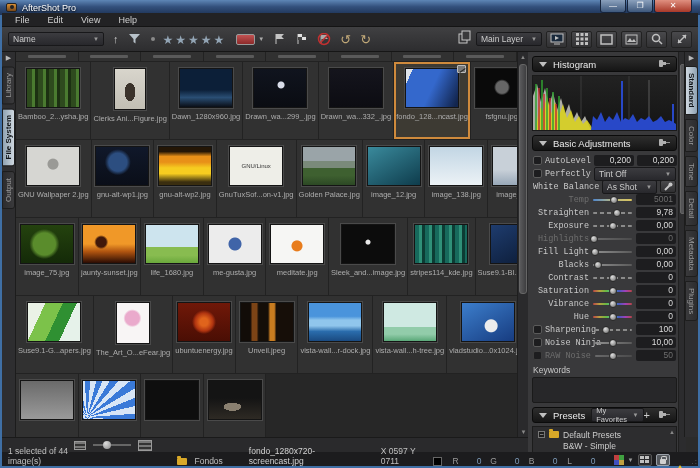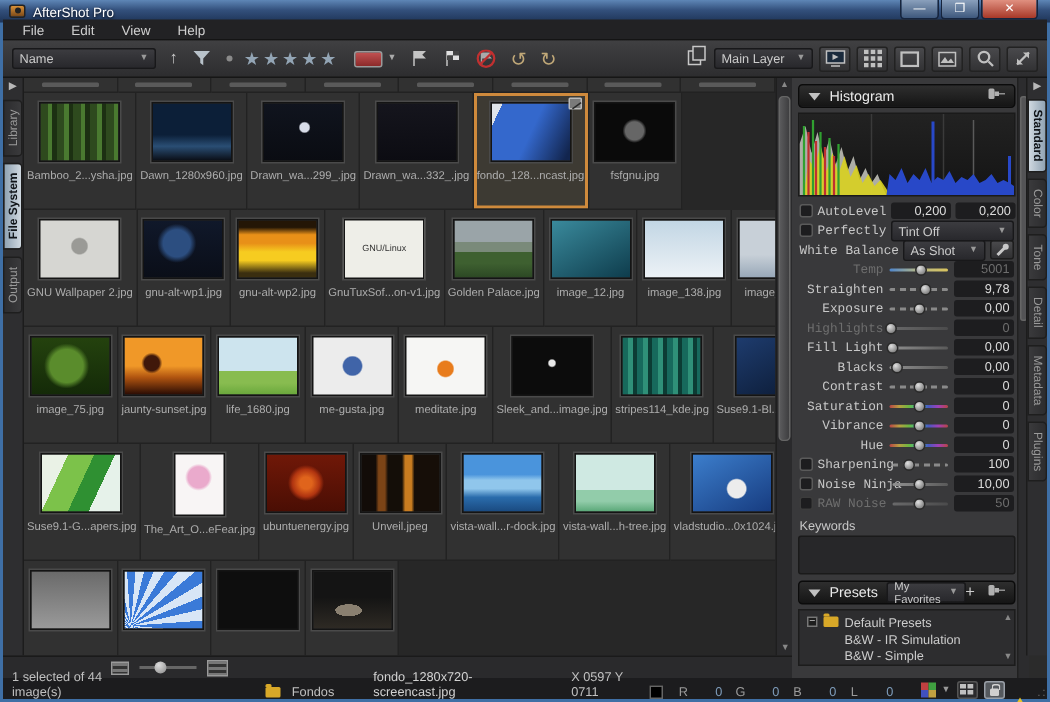--- a/index.html
+++ b/index.html
@@ -278,20 +278,24 @@
         <div class="thumb-cell partial-cell">
           <span class="frag"></span>
         </div>
       </div>
       <div class="grid-row">
         <div class="thumb-cell">
           <div class="thumb" style="background: repeating-linear-gradient(90deg, rgb(46, 74, 30) 0px, rgb(46, 74, 30) 5px, rgb(74, 122, 48) 5px, rgb(74, 122, 48) 8px, rgb(28, 48, 18) 8px, rgb(28, 48, 18) 11px);"></div>
           <div class="thumb-label">Bamboo_2...ysha.jpg</div>
         </div>
         <div class="thumb-cell">
+          <div class="thumb" style="background: radial-gradient(9px 15px at 50% 58%, rgb(58, 50, 42) 0px, rgb(58, 50, 42) 60%, rgba(0, 0, 0, 0) 61%), linear-gradient(rgb(216, 213, 204), rgb(194, 191, 180)); width: 32px; height: 42px;"></div>
+          <div class="thumb-label">Clerks Ani...Figure.jpg</div>
+        </div>
+        <div class="thumb-cell">
           <div class="thumb" style="background: linear-gradient(rgb(12, 31, 56) 0px, rgb(12, 31, 56) 55%, rgb(42, 78, 116) 75%, rgb(10, 14, 22));"></div>
           <div class="thumb-label">Dawn_1280x960.jpg</div>
         </div>
         <div class="thumb-cell">
           <div class="thumb" style="background: radial-gradient(4px at 52% 42%, rgb(216, 220, 232) 0px, rgb(216, 220, 232) 3px, rgba(0, 0, 0, 0) 4px), linear-gradient(rgb(16, 20, 30), rgb(10, 12, 18));"></div>
           <div class="thumb-label">Drawn_wa...299_.jpg</div>
         </div>
         <div class="thumb-cell">
           <div class="thumb" style="background: linear-gradient(rgb(21, 21, 29), rgb(12, 12, 18));"></div>
           <div class="thumb-label">Drawn_wa...332_.jpg</div>
@@ -461,20 +465,31 @@
             <line x1="23" y1="54" x2="23" y2="28"></line>
           </g>
         <polygon points="58,54 60,40 64,44 68,36 72,46 76,40 80,44 84,36 88,46 92,42 96,44 100,38 104,46 108,42 112,44 116,40 120,46 124,44 128,40 132,46 136,44 140,46 143,48 143,54" fill="#2848c8"></polygon>
         <g stroke="#2848c8" stroke-width="2">
             <line x1="89" y1="54" x2="89" y2="5"></line>
             <line x1="140" y1="54" x2="140" y2="28"></line>
           </g>
       </svg>
     </div>
 
+    <div class="sect-head" style="margin-top:4px;">
+      <span class="tri"></span>
+      <span>Basic Adjustments</span>
+      <span class="pin">
+        <svg width="12" height="9">
+            <rect x="1" y="1" width="4" height="7" rx="1" fill="#b0b0b0"></rect>
+            <rect x="5" y="3" width="3" height="3" fill="#b0b0b0"></rect>
+            <line x1="8" y1="4.5" x2="12" y2="4.5" stroke="#909090"></line>
+          </svg>
+      </span>
+    </div>
 
     <div class="adj-row has-cb" style="margin-top:3px;">
       <span class="cb"></span>
       <span class="adj-label" style="flex:1;">AutoLevel</span>
       <span class="valbox" style="margin-right:3px;">0,200</span>
       <span class="valbox">0,200</span>
     </div>
     <div class="adj-row has-cb">
       <span class="cb"></span>
       <span class="adj-label" style="flex:1;">Perfectly Clear</span>
@@ -614,21 +629,20 @@
       </span>
     </div>
     <div class="ptree">
       <span class="sarr" style="top:2px;">▲</span>
       <span class="sarr" style="bottom:2px;">▼</span>
     <div class="preset-row">
           <span class="exp">−</span>
           <span class="folder"></span>
           <span>Default Presets</span>
         </div>
-        <div class="preset-row child">B&amp;W - IR Simulation</div>
         <div class="preset-row child">B&amp;W - Simple</div>
         <div class="preset-row child">Bleach Bypass</div>
       </div>
 
     <div class="rscroll">
       <div class="sthumb"></div>
     </div>
   </div>
 
   <div class="rtabs">

